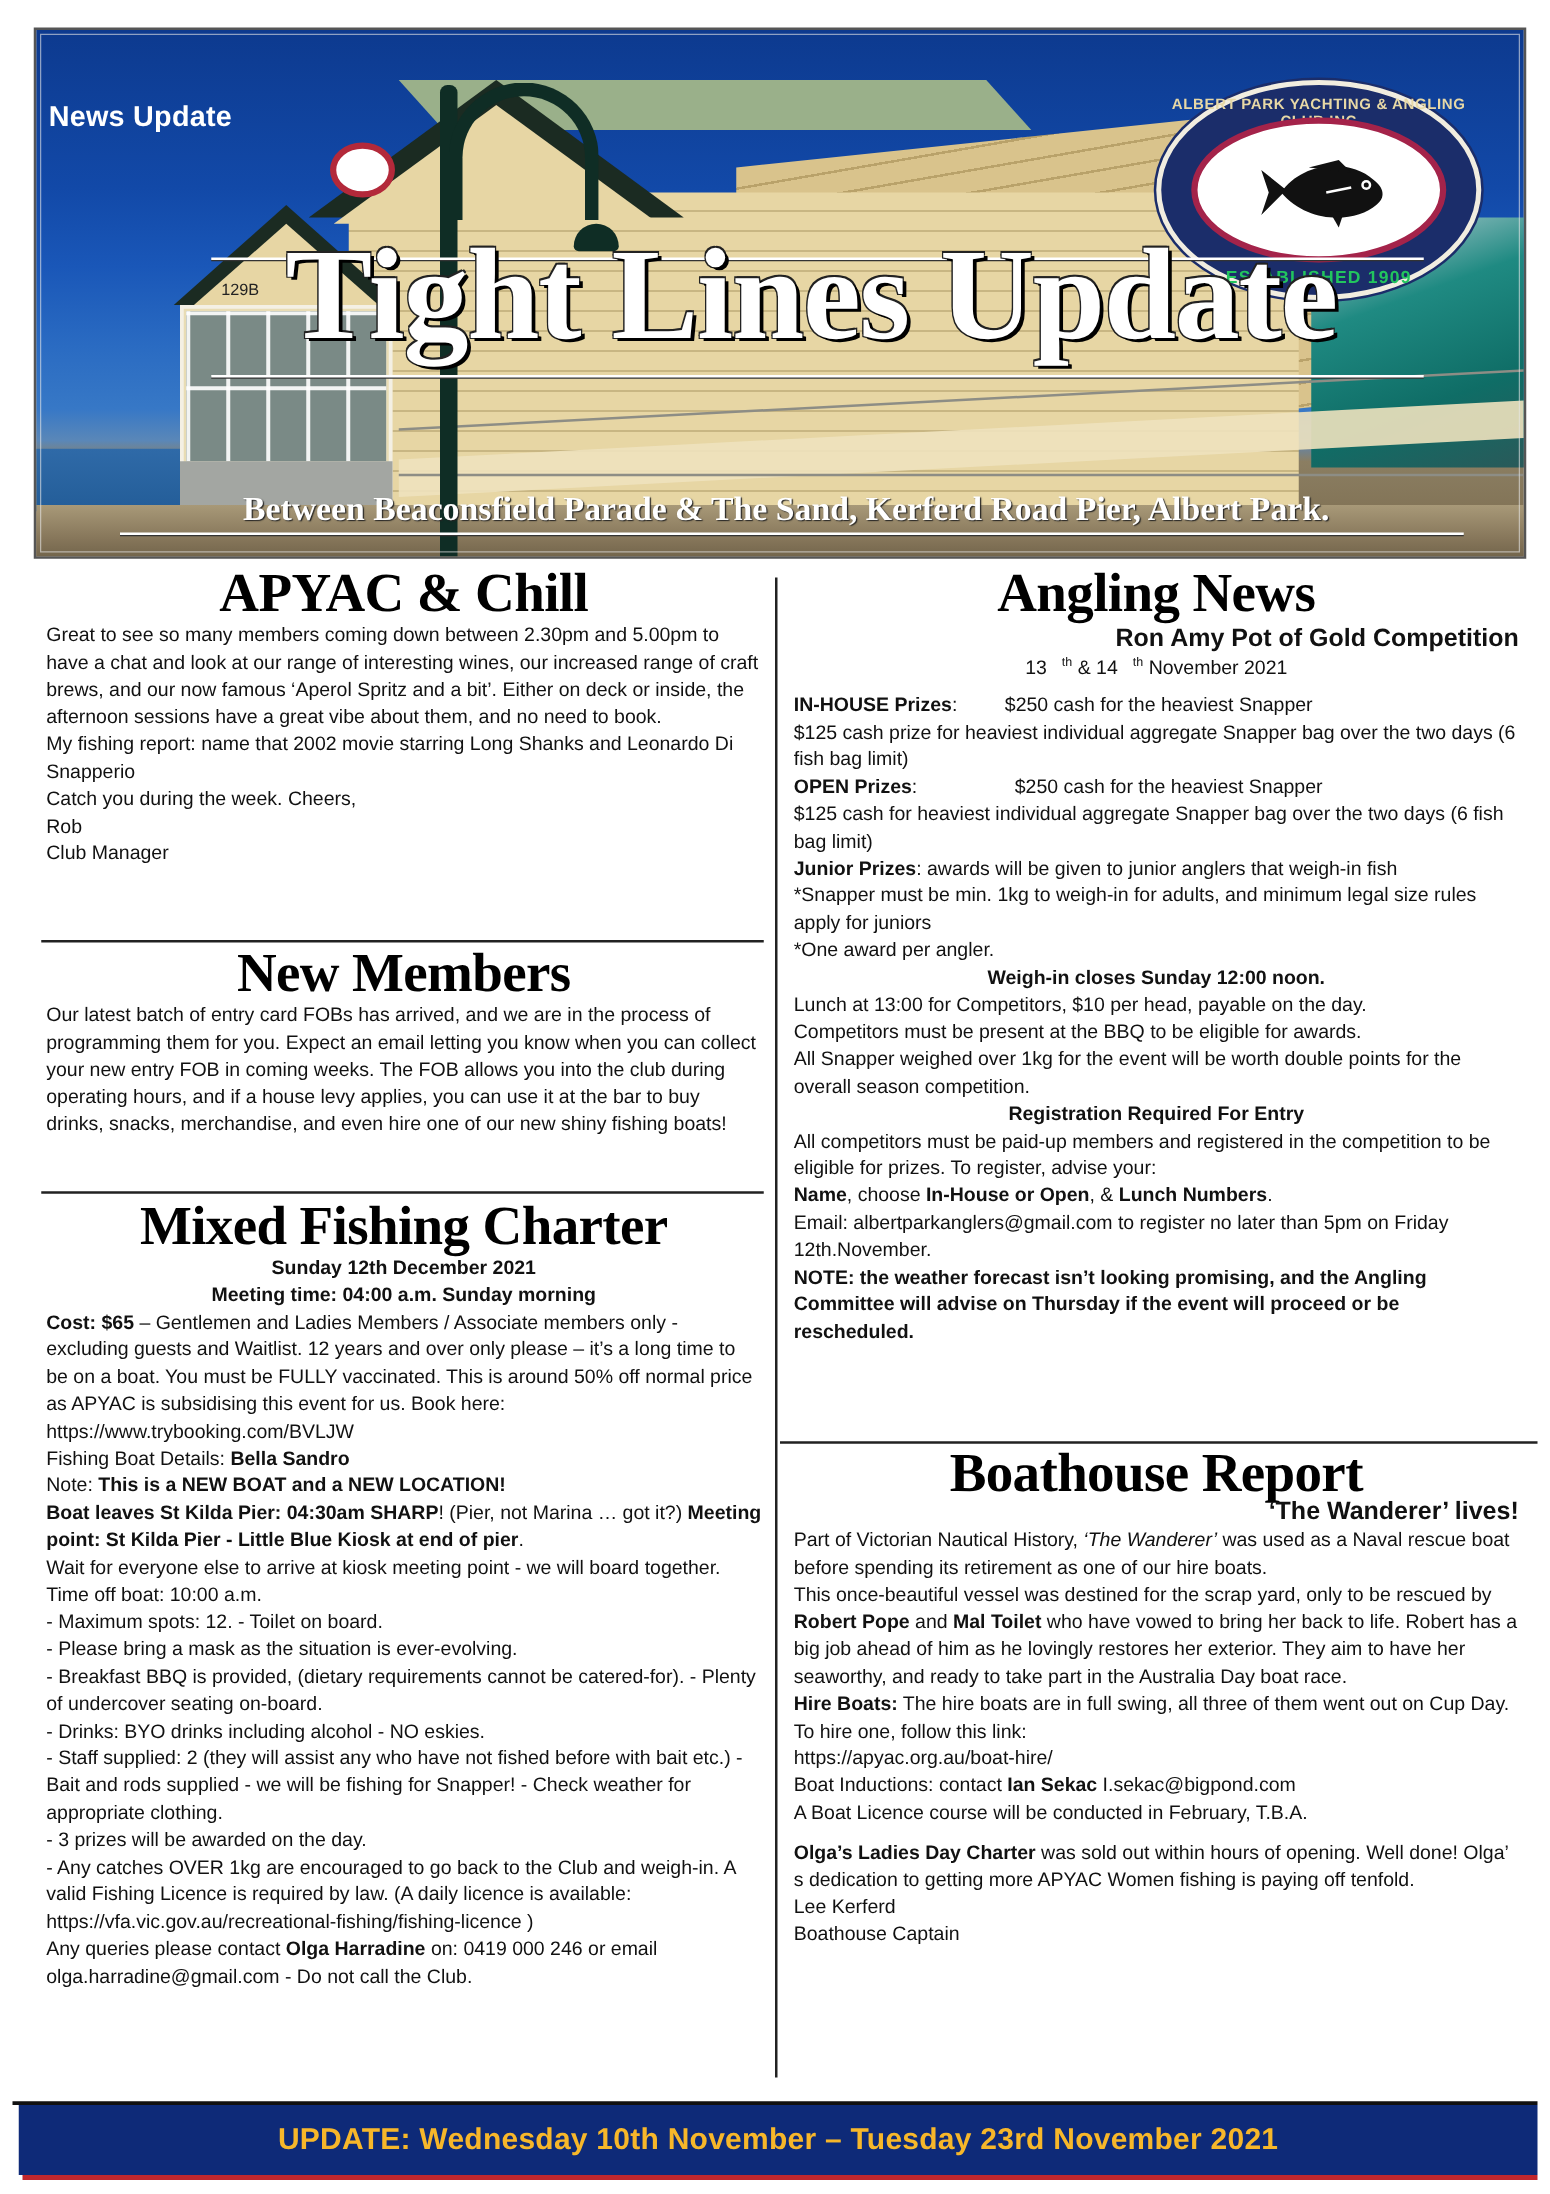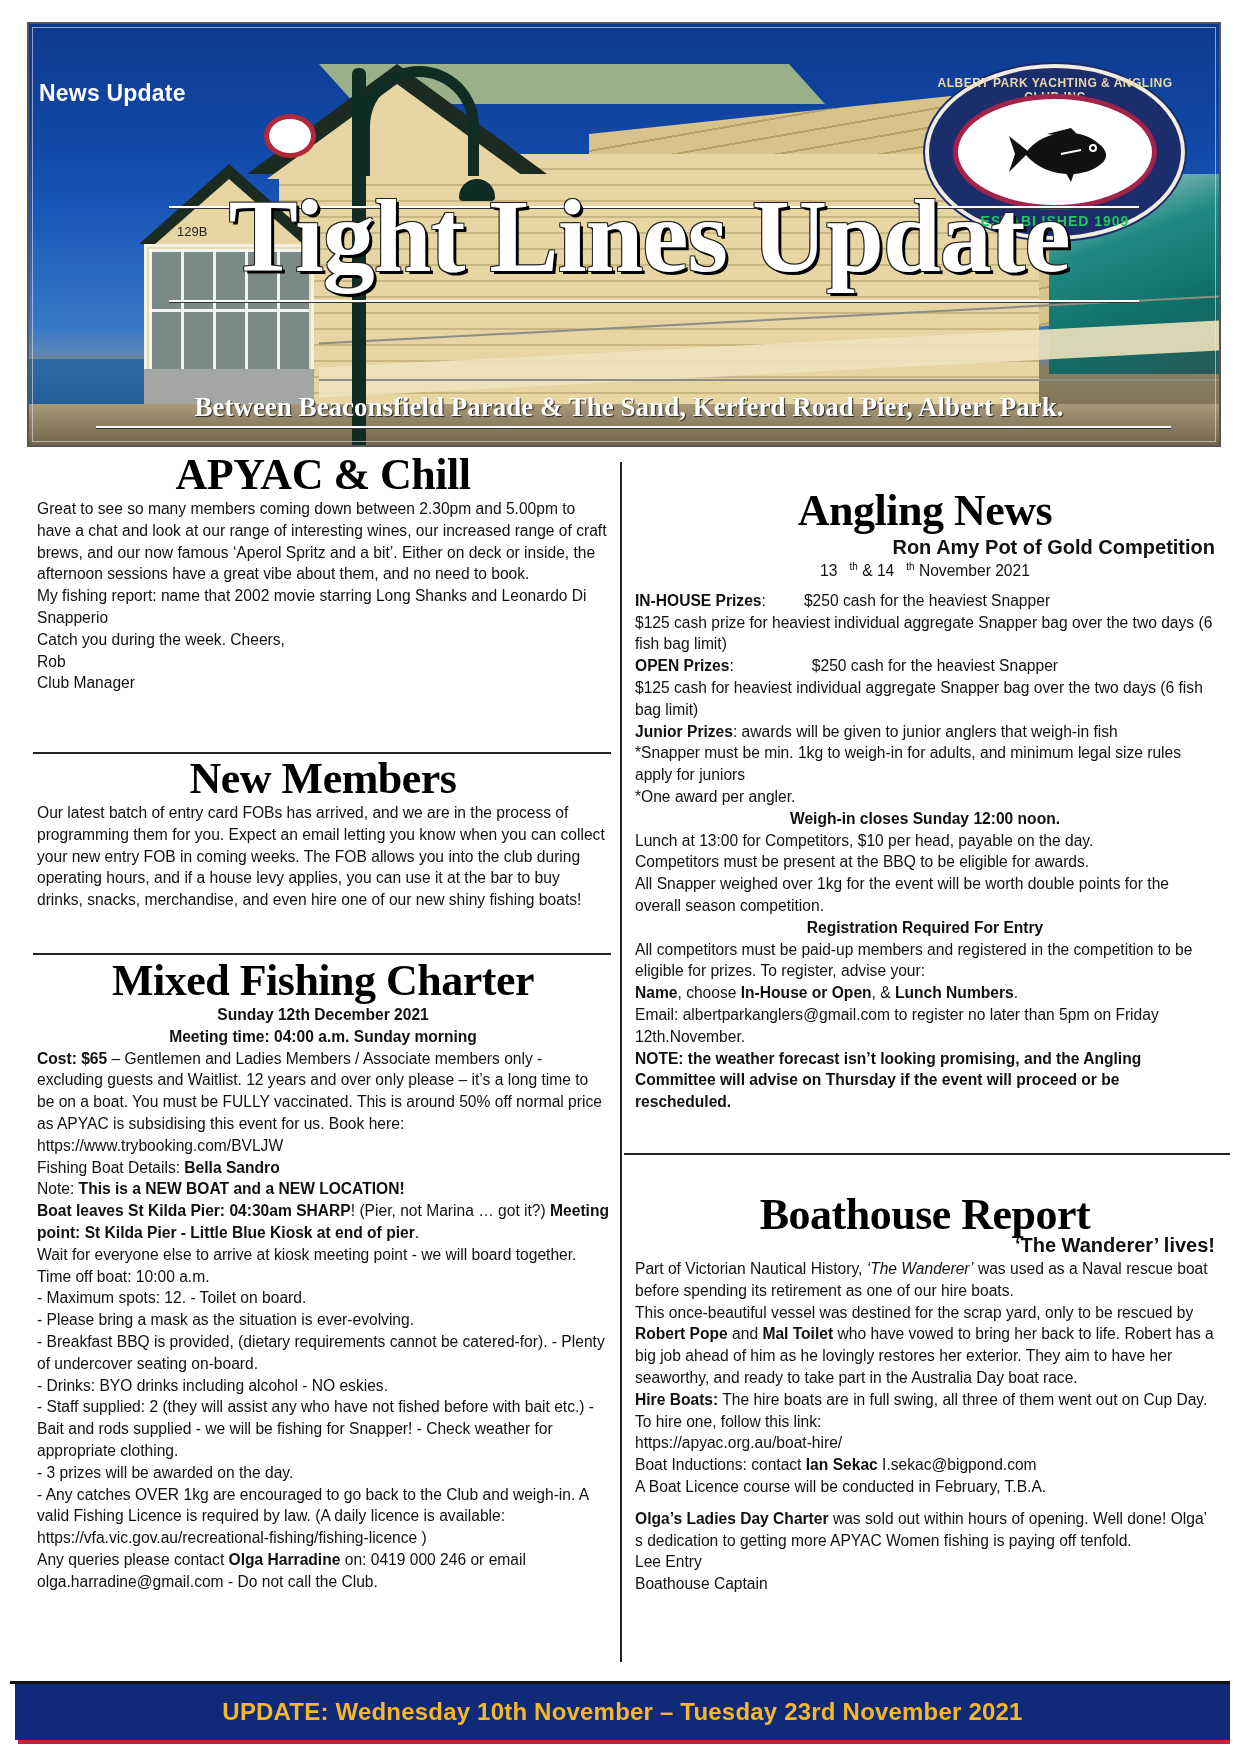--- a/index.html
+++ b/index.html
@@ -58,21 +58,21 @@
     position: absolute; left: 40px; top: 368px; width: 1120px; text-align: center;
     font-family: "Liberation Serif", serif; font-size: 27px; color: #ffffff;
     text-shadow: 1px 1px 1px #222;
     font-weight: bold;
   }
   .subtitle-rule { position: absolute; left: 67px; top: 402px; width: 1075px; height: 2px; background: #fff; box-shadow: 0 1px 0 #333; }
 
   
   .col { position: absolute; font-family: "Liberation Sans", sans-serif; font-size: 15.6px; line-height: 21.8px; color: #111; }
   .col-left { left: 37px; top: 452px; width: 572px; }
-  .col-right { left: 635px; top: 452px; width: 580px; margin-top: 36px; }
+  .col-right { left: 635px; top: 452px; width: 580px; }
   .divider-v { position: absolute; left: 620px; top: 462px; width: 2px; height: 1200px; background: #222; }
 
   .h-section { font-family: "Liberation Serif", serif; font-weight: bold; font-size: 44px; line-height: 46px; text-align: center; color: #000; letter-spacing: -0.5px; }
   .h-sub { font-weight: bold; text-align: center; }
   .h-sub-lg { font-weight: bold; font-size: 20px; line-height: 26px; text-align: right; }
   .center { text-align: center; }
   .rule { position: absolute; height: 2px; background: #222; }
   p { margin: 0; }
   b { font-weight: bold; }
   i { font-style: italic; }
@@ -209,21 +209,21 @@
   <section>
     <h2 class="h-section">Boathouse Report</h2>
     <p class="h-sub-lg" style="margin-top:-6px;">‘The Wanderer’ lives!</p>
     <p><span>Part of Victorian Nautical History, </span><i>‘The Wanderer’</i><span> was used as a Naval rescue boat before spending its retirement as one of our hire boats.</span></p>
     <p><span>This once-beautiful vessel was destined for the scrap yard, only to be rescued by </span><b>Robert Pope</b><span> and </span><b>Mal Toilet</b><span> who have vowed to bring her back to life.  Robert has a big job ahead of him as he lovingly restores her exterior.  They aim to have her seaworthy, and ready to take part in the Australia Day boat race.</span></p>
     <p><b>Hire Boats:</b><span> The hire boats are in full swing, all three of them went out on Cup Day. To hire one, follow this link:</span></p>
     <p>https://apyac.org.au/boat-hire/</p>
     <p><span>Boat Inductions:  contact </span><b>Ian Sekac</b><span> I.sekac@bigpond.com</span></p>
     <p style="margin-bottom:10px;">A Boat Licence course will be conducted in February, T.B.A.</p>
     <p><b>Olga’s Ladies Day Charter</b><span> was sold out within hours of opening. Well done! Olga’ s dedication to getting more APYAC Women fishing is paying off tenfold.</span></p>
-    <p>Lee Entry</p>
+    <p>Lee Kerferd</p>
     <p>Boathouse Captain</p>
   </section>
 </div>
 
 <div class="footer-top-rule"></div>
 <div class="footer-band">
   <span>UPDATE: Wednesday 10th November – Tuesday 23rd November 2021</span>
 </div>
 <div class="footer-red"></div>
 

